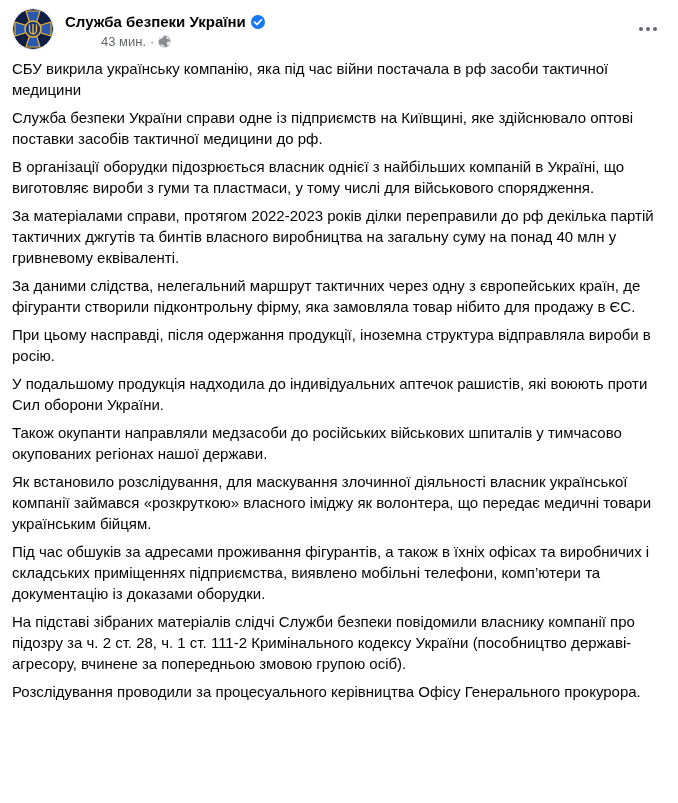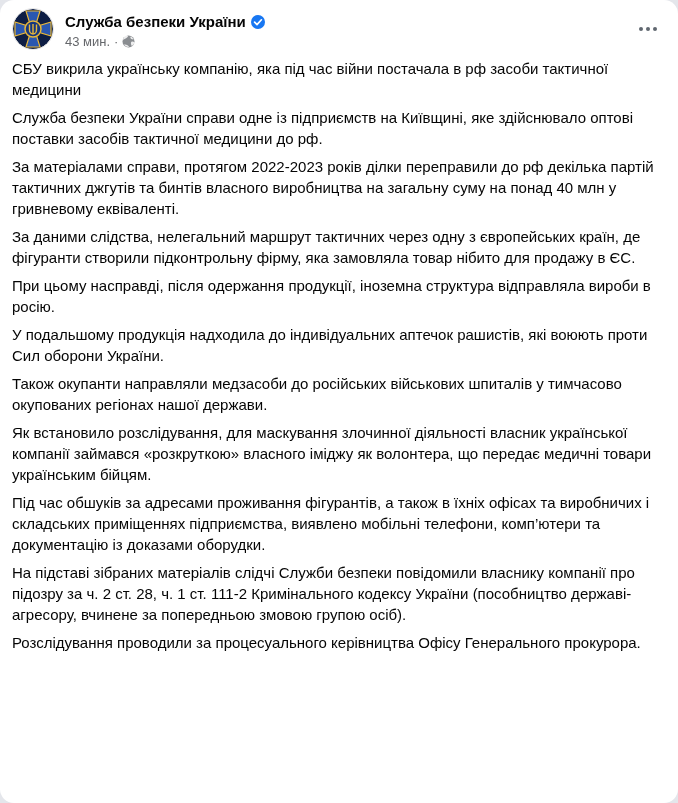--- a/index.html
+++ b/index.html
@@ -6,21 +6,20 @@
   html, body {
     background: #e4e6eb;
     font-family: "Liberation Sans", sans-serif;
   }
   .post-card {
     width: 678px;
     height: 803px;
     background: #ffffff;
     overflow: hidden;
     position: relative;
-    border-radius: 14px;
   }
   
   .post-header {
     display: flex;
     align-items: flex-start;
     padding: 8px 16px 5px 12px;
   }
   .avatar-wrap {
     width: 42px;
     height: 42px;
@@ -50,20 +49,21 @@
   }
   .verified-badge { display: inline-flex; flex: 0 0 auto; }
   .meta-row {
     display: flex;
     align-items: center;
     gap: 4px;
     font-size: 13px;
     color: #65676b;
     line-height: 17px;
     margin-top: 2px;
+    margin-left: 36px;
   }
   .meta-row .timestamp { cursor: pointer; }
   .menu-btn {
     flex: 0 0 auto;
     margin-top: 14px;
     padding: 4px;
     border: none;
     background: transparent;
     cursor: pointer;
     border-radius: 50%;
@@ -140,20 +140,21 @@
           <circle cx="17" cy="3" r="2" fill="#606770"></circle>
         </svg>
       </span>
     </button>
 
   </div>
 
   <div class="post-body" id="post-body">
       <p>СБУ викрила українську компанію, яка під час війни постачала в рф засоби тактичної медицини</p>
       <p>Служба безпеки України справи одне із підприємств на Київщині, яке здійснювало оптові поставки засобів тактичної медицини до рф.</p>
+      <p>В організації оборудки підозрюється власник однієї з найбільших компаній в Україні, що виготовляє вироби з гуми та пластмаси, у тому числі для військового спорядження.</p>
       <p>За матеріалами справи, протягом 2022-2023 років ділки переправили до рф декілька партій тактичних джгутів та бинтів власного виробництва на загальну суму на понад 40 млн у гривневому еквіваленті.</p>
       <p>За даними слідства, нелегальний маршрут тактичних через одну з європейських країн, де фігуранти створили підконтрольну фірму, яка замовляла товар нібито для продажу в ЄС.</p>
       <p>При цьому насправді, після одержання продукції, іноземна структура відправляла вироби в росію.</p>
       <p>У подальшому продукція надходила до індивідуальних аптечок рашистів, які воюють проти Сил оборони України.</p>
       <p>Також окупанти направляли медзасоби до російських військових шпиталів у тимчасово окупованих регіонах нашої держави.</p>
       <p>Як встановило розслідування, для маскування злочинної діяльності власник української компанії займався «розкруткою» власного іміджу як волонтера, що передає медичні товари українським бійцям.</p>
       <p>Під час обшуків за адресами проживання фігурантів, а також в їхніх офісах та виробничих і складських приміщеннях підприємства, виявлено мобільні телефони, комп’ютери та документацію із доказами оборудки.</p>
       <p>На підставі зібраних матеріалів слідчі Служби безпеки повідомили власнику компанії про підозру за ч. 2 ст. 28, ч. 1 ст. 111-2 Кримінального кодексу України (пособництво державі-агресору, вчинене за попередньою змовою групою осіб).</p>
       <p>Розслідування проводили за процесуального керівництва Офісу Генерального прокурора.</p>
     </div>

